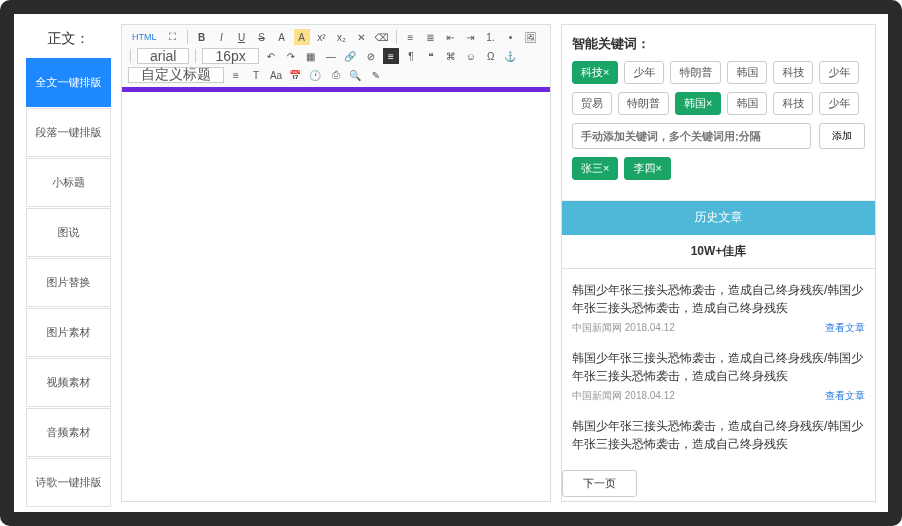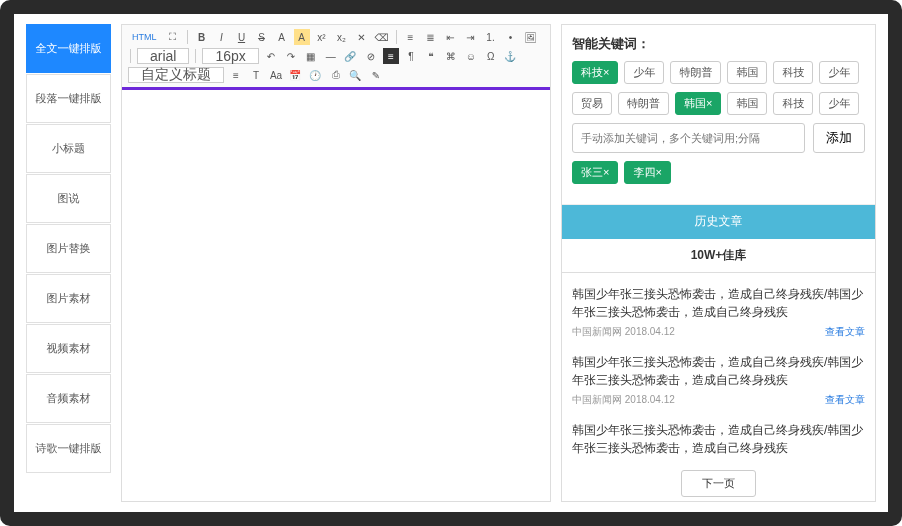--- a/index.html
+++ b/index.html
@@ -4,56 +4,57 @@
 <style>
 * { box-sizing: border-box; margin: 0; padding: 0; }
 body { font-family: "Microsoft YaHei", Arial, sans-serif; font-size: 12px; color: #333; background: #fff; }
 .frame { width: 902px; height: 526px; border: 14px solid #2a2a2a; border-radius: 10px; margin: 0 auto; background: #fff; display: flex; padding: 10px 12px; }
 .left-col { width: 85px; flex-shrink: 0; }
 .left-label { text-align: center; font-size: 14px; padding: 6px 0 10px; color: #333; }
 .nav { display: flex; flex-direction: column; gap: 1px; }
 .nav-item { border: 1px solid #e0e0e0; background: #fff; text-align: center; padding: 16px 2px; font-size: 11px; cursor: pointer; color: #555; }
 .nav-item.active { background: #1e88ff; color: #fff; border-color: #1e88ff; }
 .editor-col { flex: 1; margin: 0 10px; border: 1px solid #ddd; display: flex; flex-direction: column; }
-.toolbar { border-bottom: 3px solid #6d28d9; padding: 4px 6px; display: flex; flex-wrap: wrap; gap: 3px 4px; align-items: center; background: #fafafa; }
+.toolbar { border-bottom: 5px solid #6d28d9; padding: 4px 6px; display: flex; flex-wrap: wrap; gap: 3px 4px; align-items: center; background: #fafafa; }
 .tb { width: 16px; height: 16px; display: inline-flex; align-items: center; justify-content: center; font-size: 10px; color: #555; cursor: pointer; border: 1px solid transparent; }
 .tb.bold { font-weight: bold; }
 .tb.italic { font-style: italic; }
 .tb.underline { text-decoration: underline; }
 .tb.sel { width: auto; min-width: 40px; padding: 0 12px; border: 1px solid #ccc; background: #fff; font-size: 14px; }
 .sep { width: 1px; height: 14px; background: #ccc; margin: 0 2px; }
 .editor-body { flex: 1; background: #fff; }
 .right-col { width: 315px; flex-shrink: 0; border: 1px solid #ddd; display: flex; flex-direction: column; }
 .kw-section { padding: 10px 10px 12px; border-bottom: 1px solid #eee; }
 .kw-title { font-weight: bold; font-size: 13px; margin-bottom: 8px; }
 .tag-row { display: flex; flex-wrap: wrap; gap: 6px; margin-bottom: 8px; }
 .tag { border: 1px solid #ccc; border-radius: 3px; padding: 3px 8px; font-size: 11px; cursor: pointer; background: #fff; color: #555; }
 .tag.on { background: #1aa566; border-color: #1aa566; color: #fff; }
 .input-row { display: flex; gap: 8px; margin-bottom: 8px; }
-.kw-input { flex: 1; border: 1px solid #ccc; border-radius: 3px; padding: 5px 8px; font-size: 11px; color: #999; }
-.add-btn { border: 1px solid #ccc; border-radius: 3px; padding: 5px 12px; font-size: 13px; cursor: pointer; background: #fff; }
+.kw-input { flex: 1; border: 1px solid #ccc; border-radius: 3px; padding: 5px 8px; font-size: 11px; color: #999; font-weight: bold; }
+.add-btn { border: 1px solid #ccc; border-radius: 3px; padding: 5px 12px; font-size: 10px; cursor: pointer; background: #fff; }
 .tabs { display: flex; flex-direction: column; }
 .tab { flex: 1; text-align: center; padding: 8px 0; font-size: 12px; cursor: pointer; border-bottom: 1px solid #ddd; }
 .tab.active { background: #4db8d8; color: #fff; border-bottom-color: #4db8d8; }
 .tab:not(.active) { color: #333; font-weight: bold; }
 .article-list { flex: 1; overflow: hidden; padding: 4px 10px 8px; }
 .article { padding: 8px 0 6px; }
 .article-title { font-size: 12px; line-height: 1.5; color: #333; margin-bottom: 4px; }
 .article-meta { display: flex; justify-content: space-between; align-items: center; font-size: 10px; }
 .article-src { color: #999; }
 .article-link { color: #2b7de0; cursor: pointer; margin-left: 48px; }
-.next-row { text-align: center; padding: 4px 0; }
+.next-row { padding: 4px 0; }
 .next-btn { display: inline-block; border: 1px solid #ccc; border-radius: 3px; padding: 5px 20px; font-size: 11px; cursor: pointer; }
 </style>
 </head>
 <body>
 
 <div class="frame">
 
   <div class="left-col">
+    <div class="left-label">正文：</div>
     <div class="nav" id="nav">
         <div class="nav-item active">全文一键排版</div>
         <div class="nav-item">段落一键排版</div>
         <div class="nav-item">小标题</div>
         <div class="nav-item">图说</div>
         <div class="nav-item">图片替换</div>
         <div class="nav-item">图片素材</div>
         <div class="nav-item">视频素材</div>
         <div class="nav-item">音频素材</div>
         <div class="nav-item">诗歌一键排版</div>

